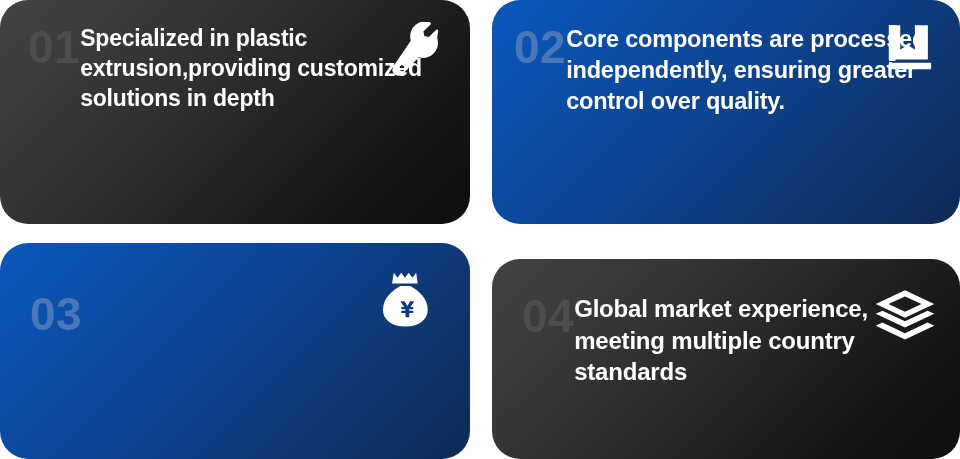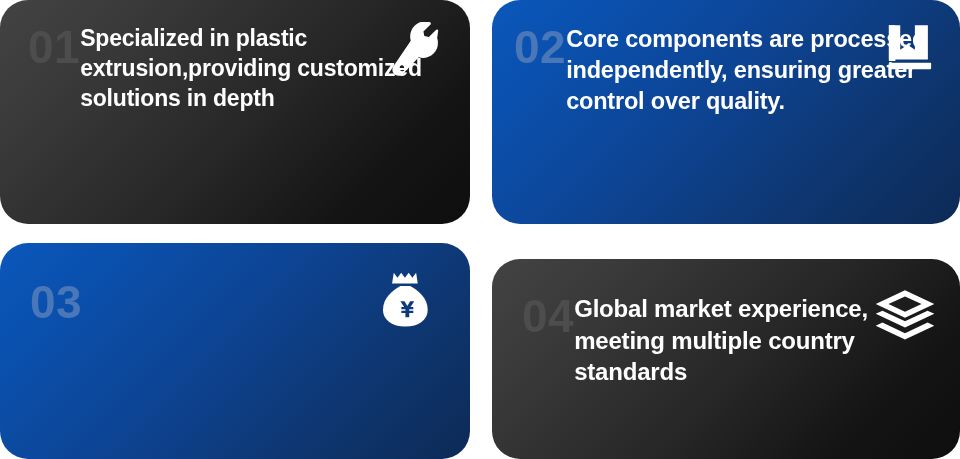--- a/index.html
+++ b/index.html
@@ -44,21 +44,21 @@
   }
   
   .card.blue {
     background:
       linear-gradient(135deg, #0b57bb 0%, #0a50ad 18%, #0d4494 45%, #0e3772 72%, #0d2a56 100%);
   }
 
   
   .card-01 { padding-left: 28px; padding-top: 24px; }
   .card-02 { padding-left: 22px; padding-top: 24px; }
-  .card-03 { padding-left: 30px; padding-top: 36px; }
+  .card-03 { padding-left: 30px; padding-top: 48px; }
   .card-04 { padding-left: 30px; padding-top: 34px; margin-top: 16px; }
 
   .num {
     font-size: 46px;
     font-weight: 800;
     letter-spacing: 0.5px;
     line-height: 1;
     margin: 0 0 14px 0;
     user-select: none;
   }

